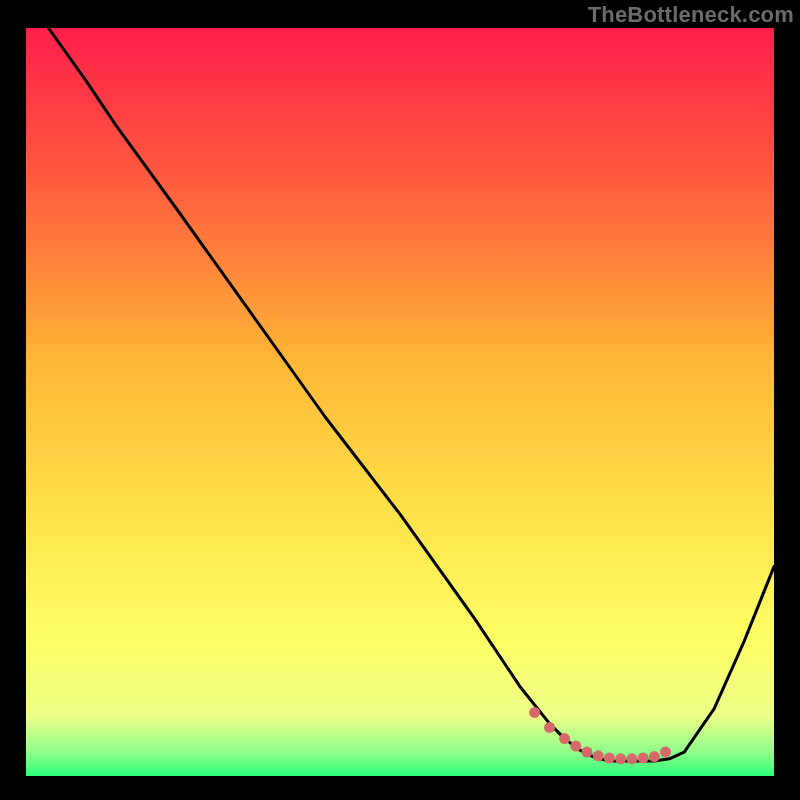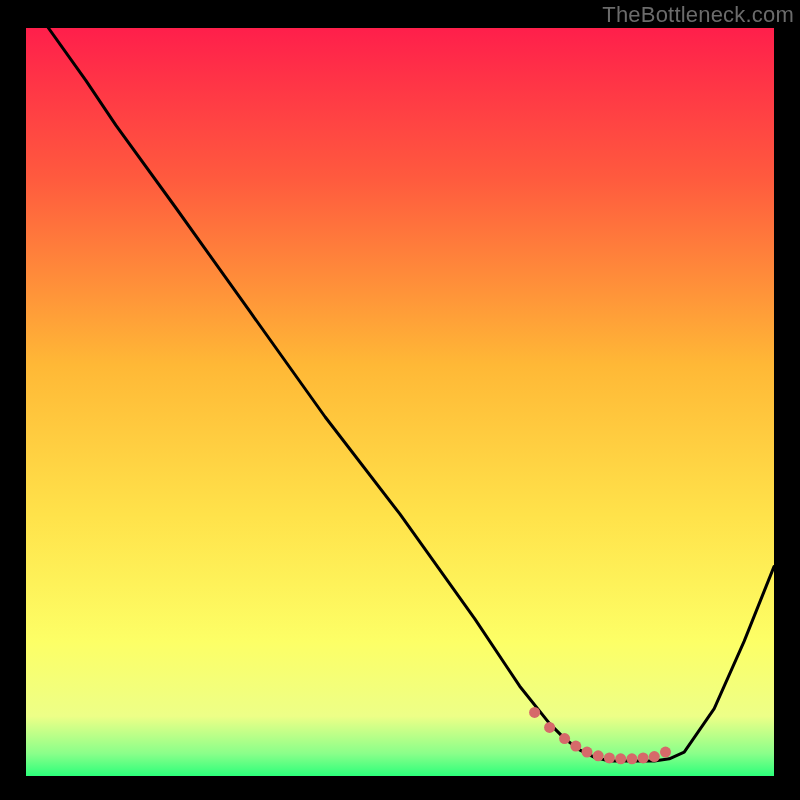--- a/index.html
+++ b/index.html
@@ -25,21 +25,21 @@
     top: 0;
     width: 748px;
     height: 748px;
   }
   .watermark {
     position: absolute;
     top: 2px;
     right: 6px;
     color: #6b6b6b;
     font-size: 22px;
-    font-weight: 400;
+    font-weight: 700;
     letter-spacing: 0.2px;
     user-select: none;
   }
 </style>
 </head>
 <body>
 
 <div class="frame">
   <svg class="plot" viewBox="0 0 748 748">
     <defs>

